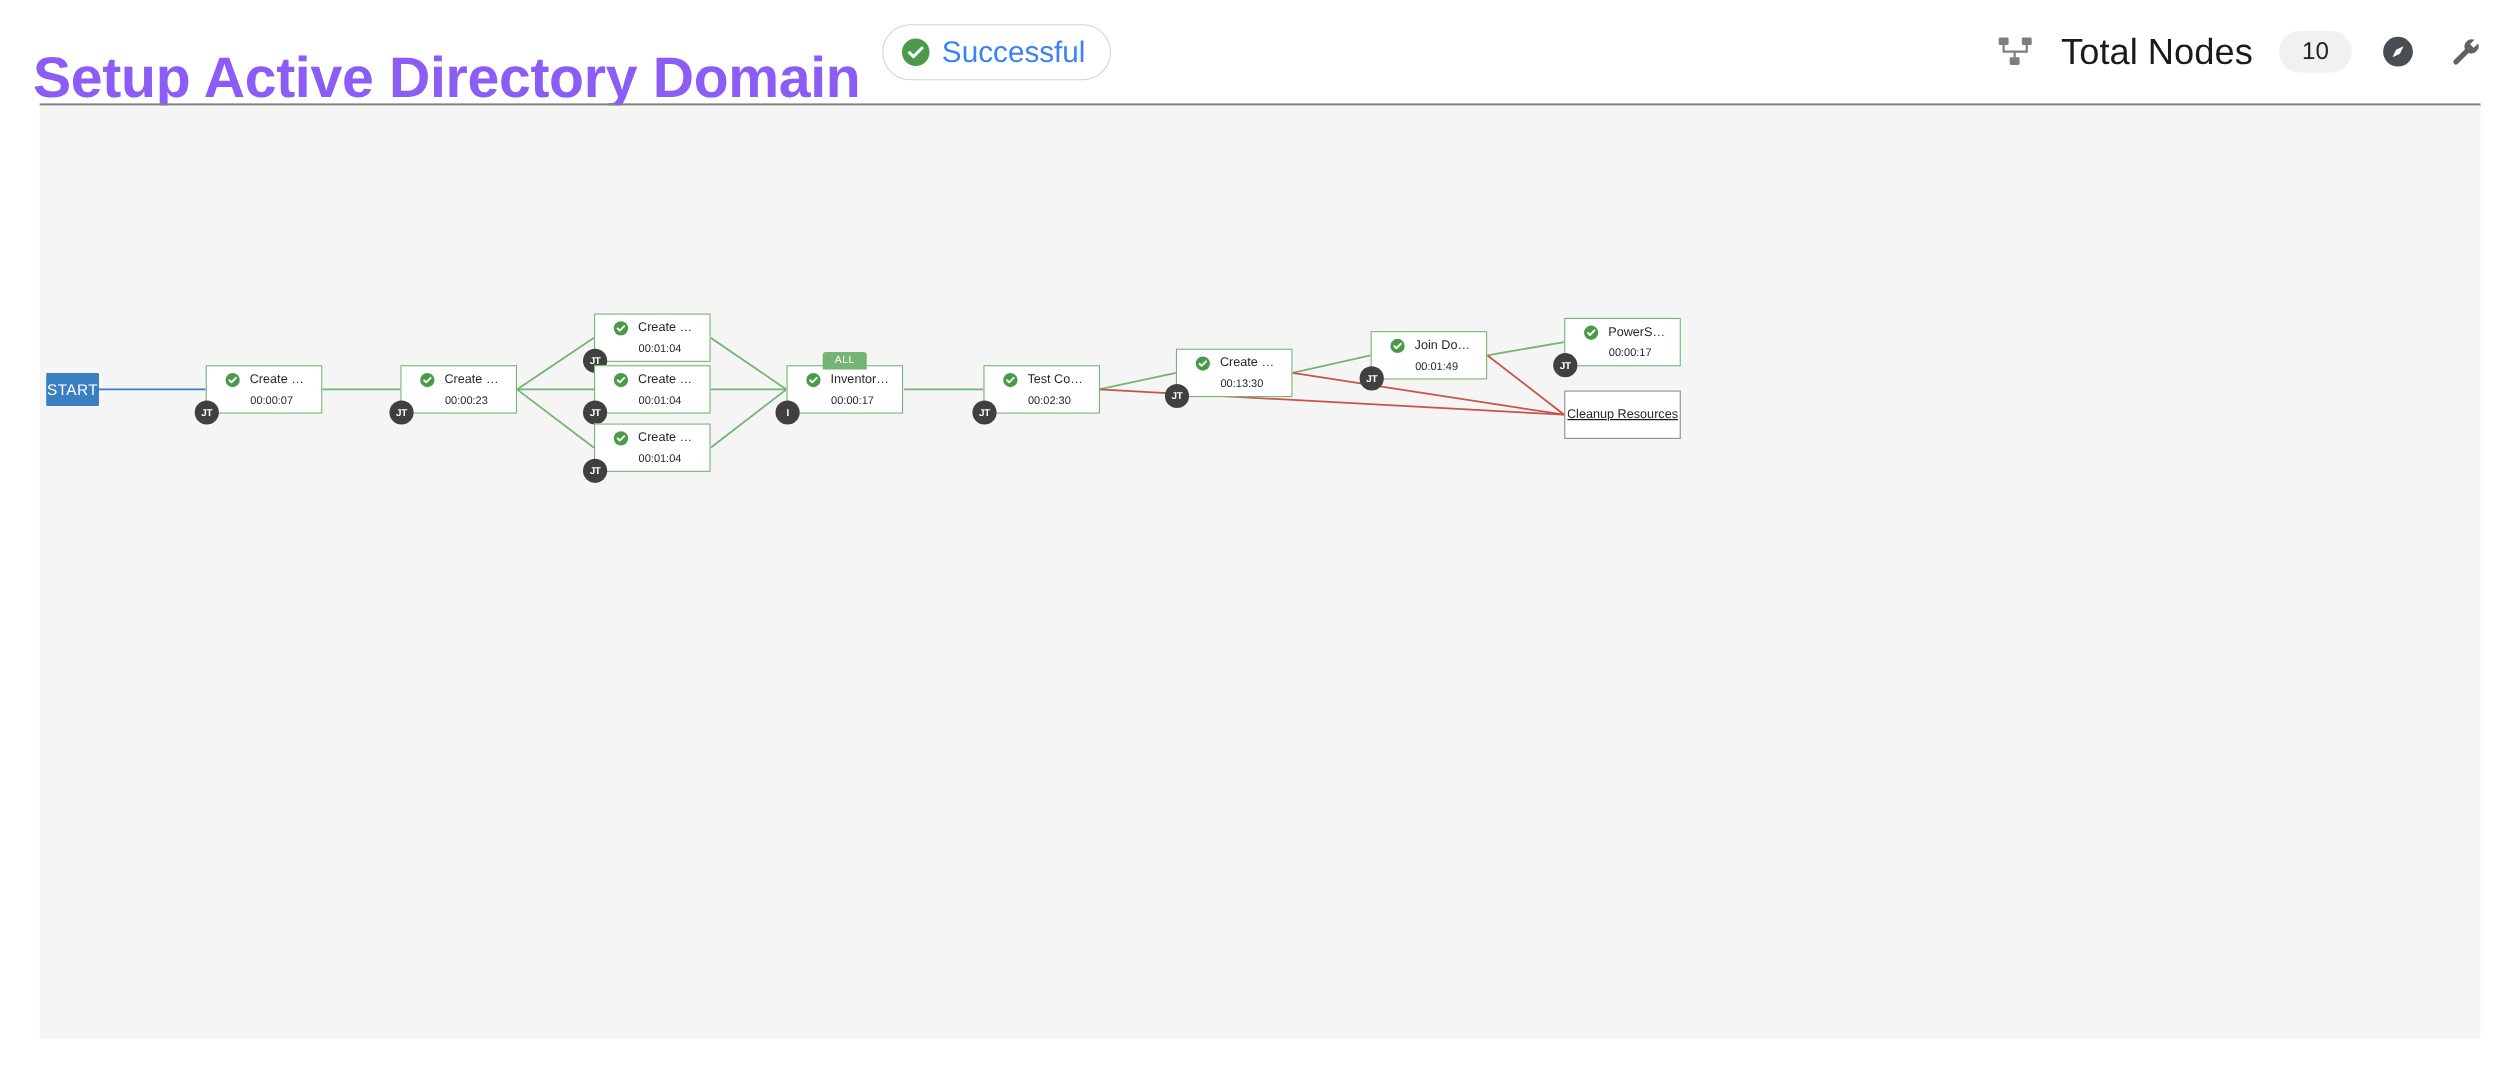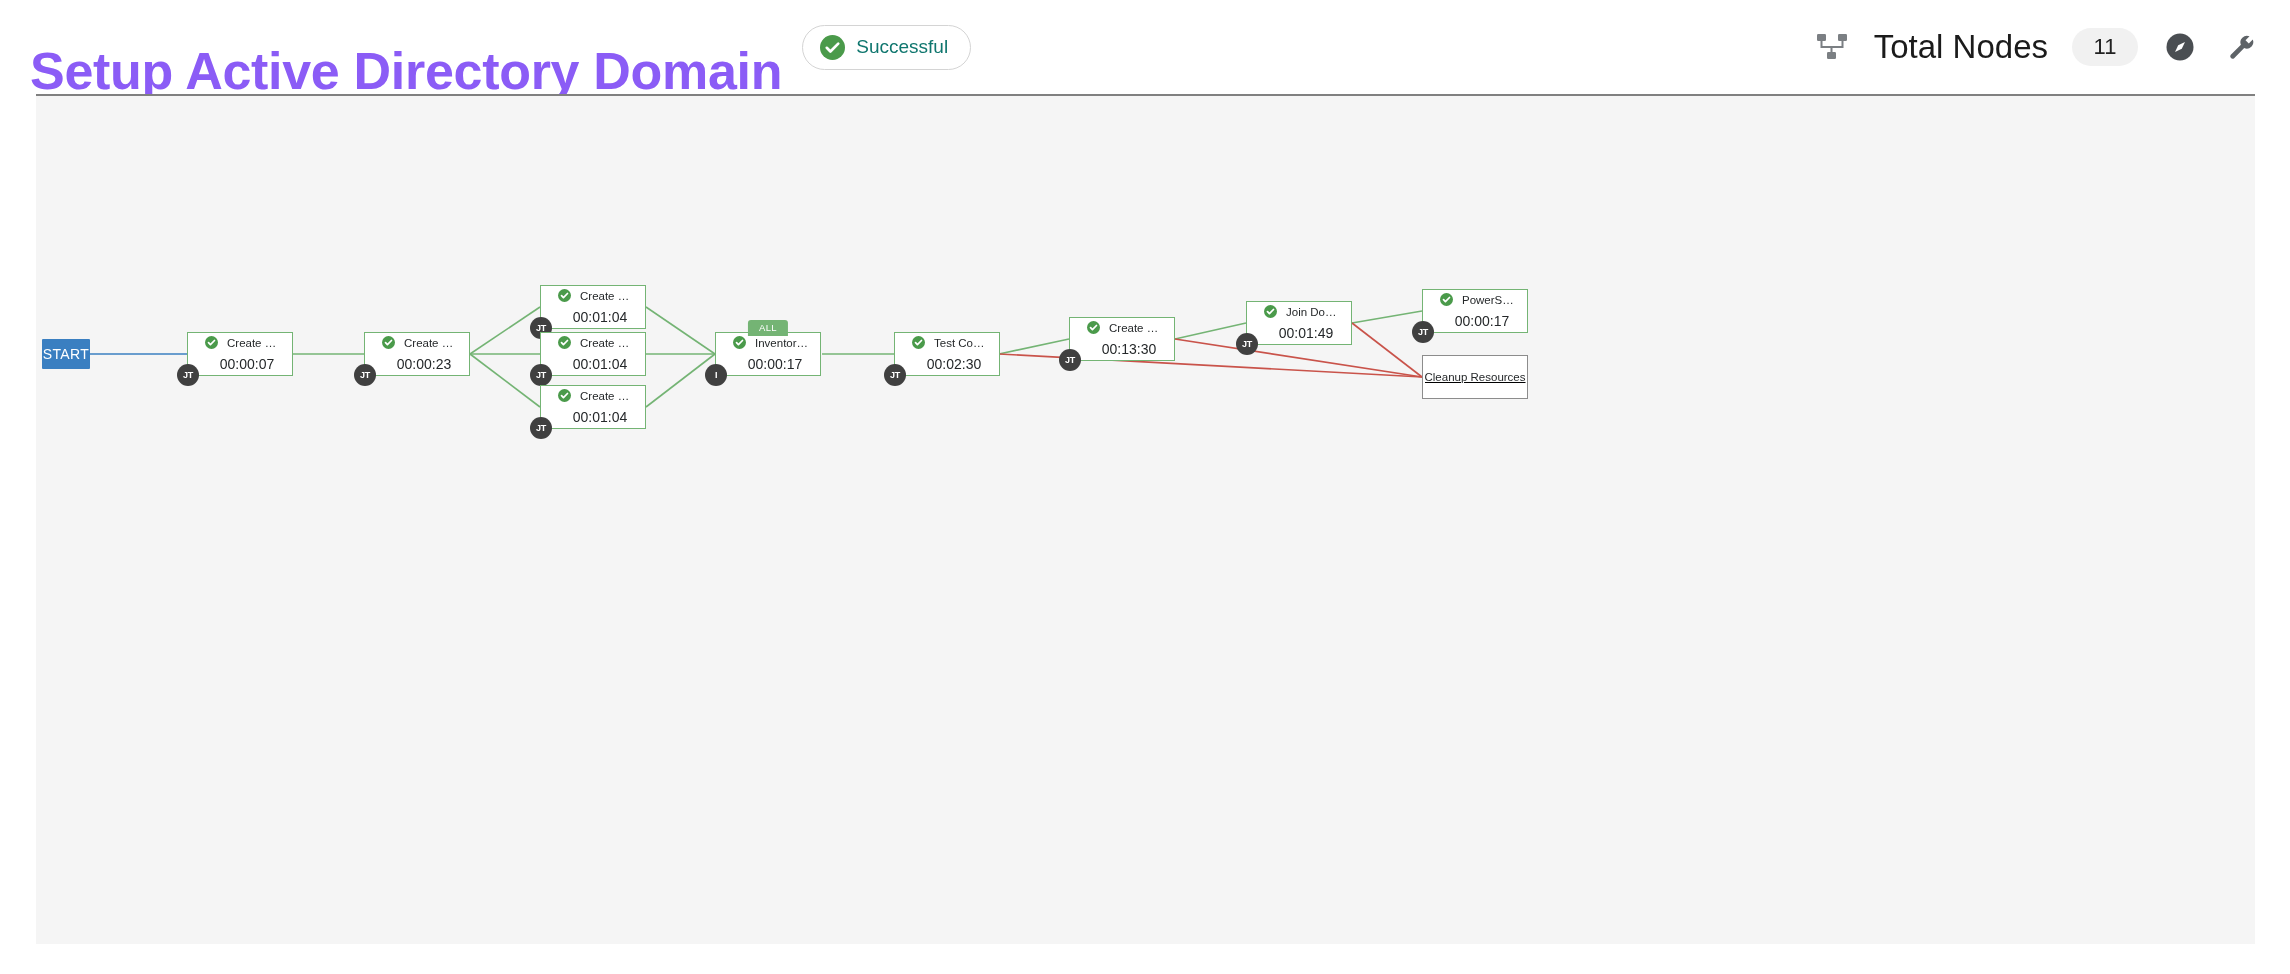--- a/index.html
+++ b/index.html
@@ -23,21 +23,21 @@
   }
   .page-title {
     font-size: 52px; font-weight: bold; color: #8b5cf6;
     letter-spacing: -0.3px; white-space: nowrap; margin-top: 48px;
   }
   .status-pill {
     display: flex; align-items: center; gap: 11px;
     border: 1px solid #d4d4d4; border-radius: 30px;
     padding: 9px 22px 9px 17px; background: #ffffff;
   }
-  .status-pill .label { font-size: 19px; color: #0f766e; white-space: nowrap; }
+  .status-pill .label { font-size: 27px; color: #3b82f6; white-space: nowrap; }
   .check-badge {
     width: 25px; height: 25px; border-radius: 50%;
     background: #4a9a4a; display: flex; align-items: center; justify-content: center;
     flex: 0 0 auto;
   }
   .check-badge svg { display: block; }
 
   .header-right {
     position: absolute; right: 32px; top: 0; height: 94px;
     display: flex; align-items: center; gap: 24px;
@@ -78,21 +78,21 @@
   .node-title-row { display: flex; align-items: center; gap: 9px; padding-left: 7px; }
   .node-check {
     width: 13px; height: 13px; border-radius: 50%; background: #4a9a4a;
     display: flex; align-items: center; justify-content: center; flex: 0 0 auto;
   }
   .node-title {
     font-size: 11.5px; color: #25282a; white-space: nowrap;
     overflow: hidden; text-overflow: ellipsis;
   }
   .node-elapsed {
-    font-size: 14px; color: #25282a; text-align: center;
+    font-size: 10px; color: #25282a; text-align: center;
     margin-top: 7px; padding-left: 14px;
   }
   .node.pending .node-title { font-size: 11.5px; padding: 0; text-align: center; }
 
   .node-badge {
     position: absolute; left: -11px; bottom: -11px;
     width: 22px; height: 22px; border-radius: 50%;
     background: #404040; color: #ffffff;
     display: flex; align-items: center; justify-content: center;
     font-size: 9px; font-weight: bold; letter-spacing: -0.3px;
@@ -135,21 +135,21 @@
     <div class="header-right">
       <span class="nodes-icon">
         <svg width="34" height="30" viewBox="0 0 34 30">
           <rect x="1" y="2" width="9" height="7" rx="1.2" fill="#7b7f83"></rect>
           <rect x="22" y="2" width="9" height="7" rx="1.2" fill="#7b7f83"></rect>
           <rect x="11" y="20" width="9" height="7" rx="1.2" fill="#7b7f83"></rect>
           <path d="M5.5 9 L5.5 15 L26.5 15 L26.5 9 M15.5 15 L15.5 20" fill="none" stroke="#7b7f83" stroke-width="2"></path>
         </svg>
       </span>
       <span class="nodes-label">Total Nodes</span>
-      <span class="count-pill">11</span>
+      <span class="count-pill">10</span>
 
       <span class="icon-btn">
         <svg width="34" height="34" viewBox="0 0 34 34">
           <circle cx="17" cy="17" r="13.5" fill="#4a4e52"></circle>
           <path d="M22 12 L15.2 15.2 L12 22 L18.8 18.8 Z" fill="#ffffff"></path>
         </svg>
       </span>
 
       <span class="icon-btn">
         <svg width="34" height="34" viewBox="0 0 34 34">

